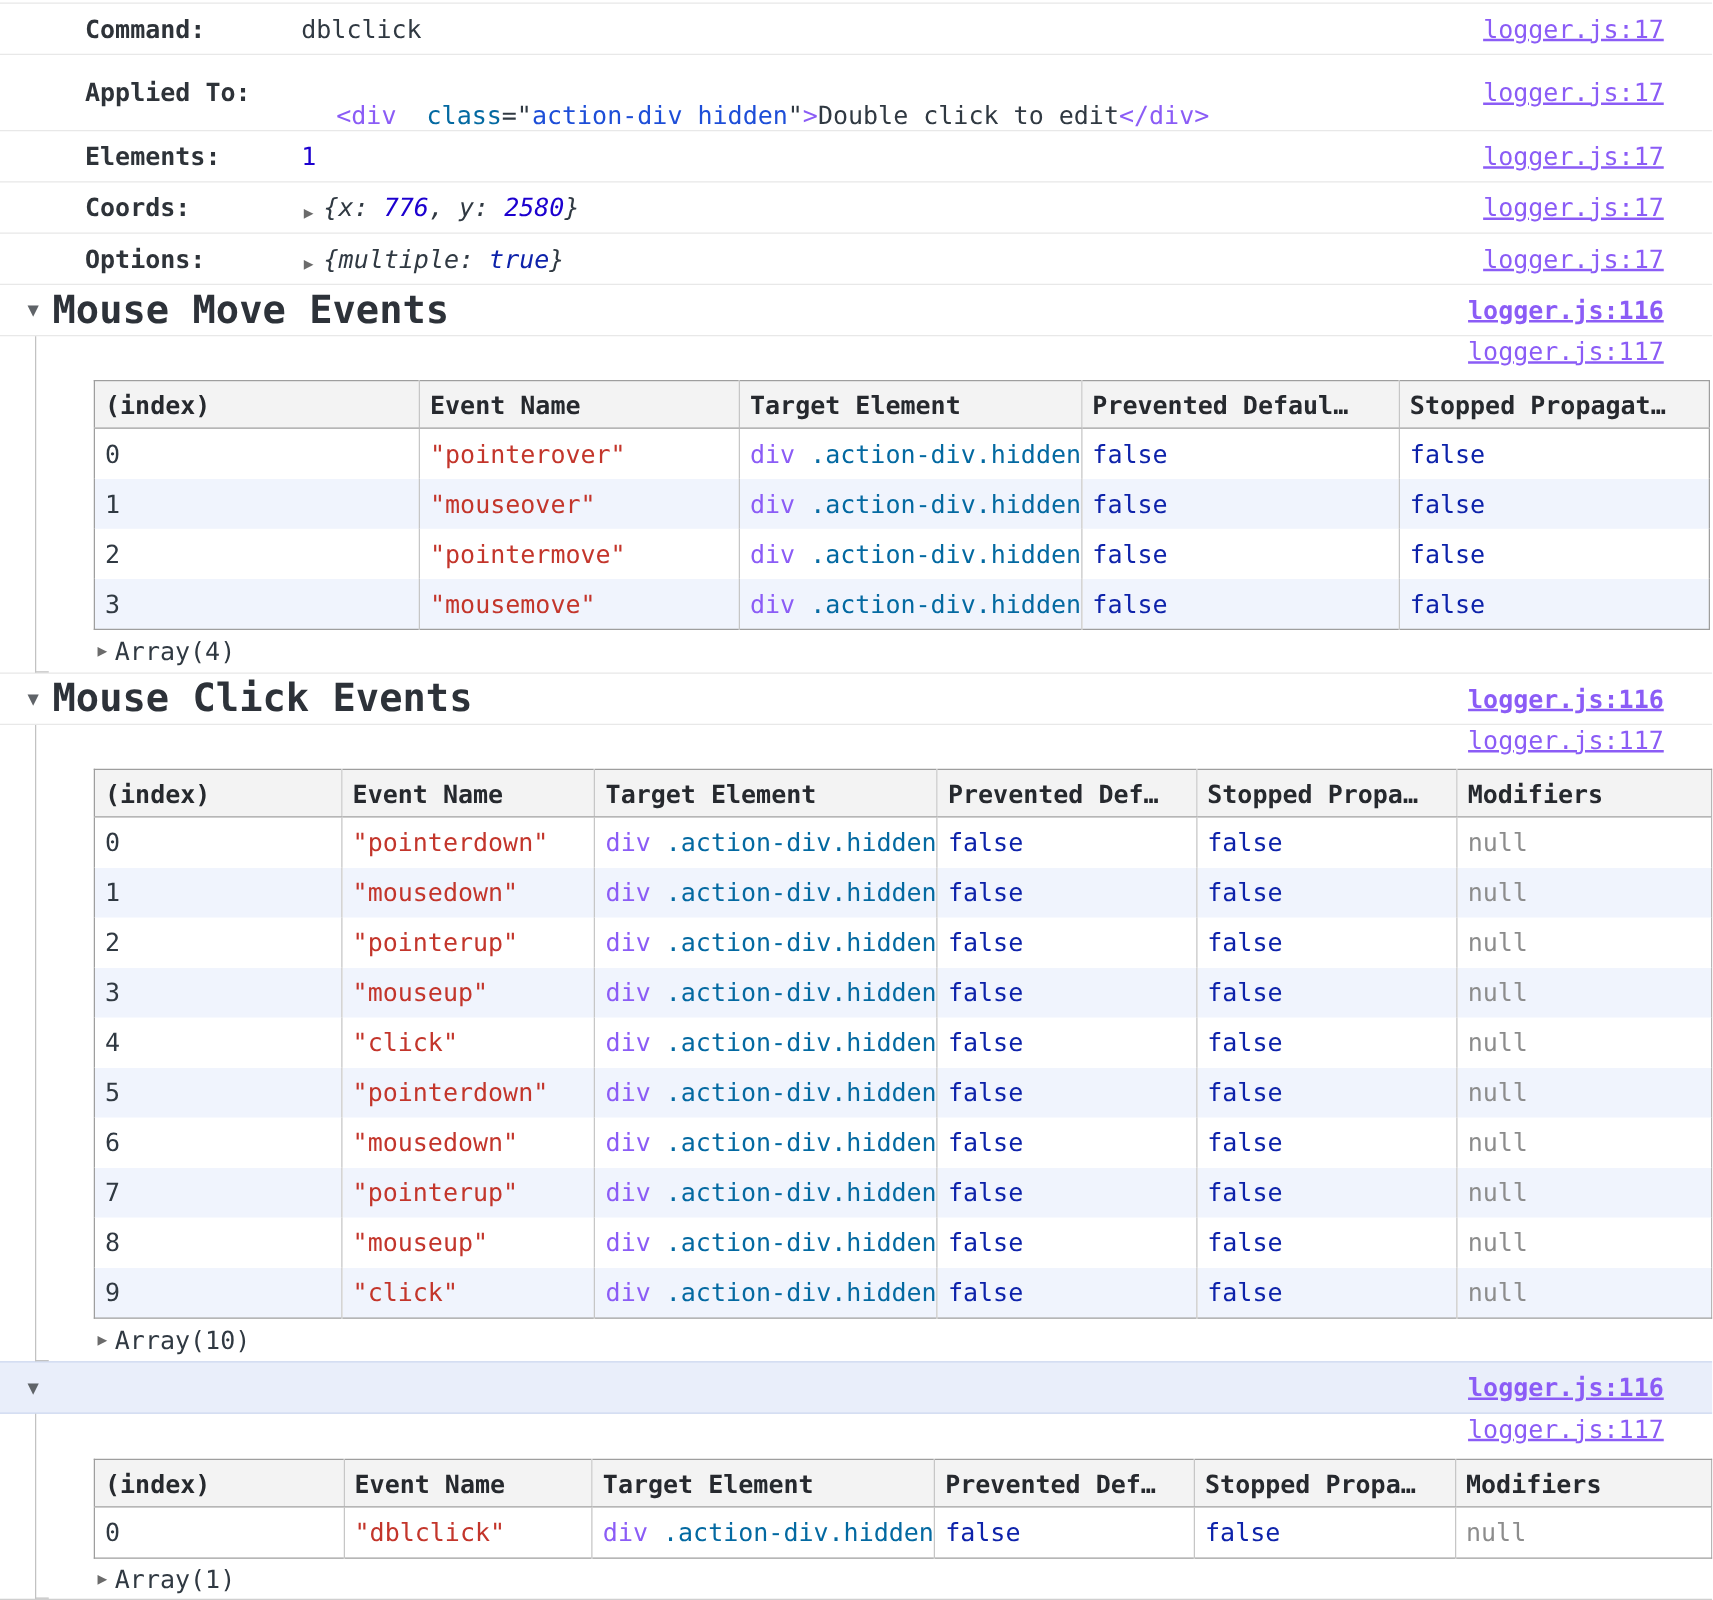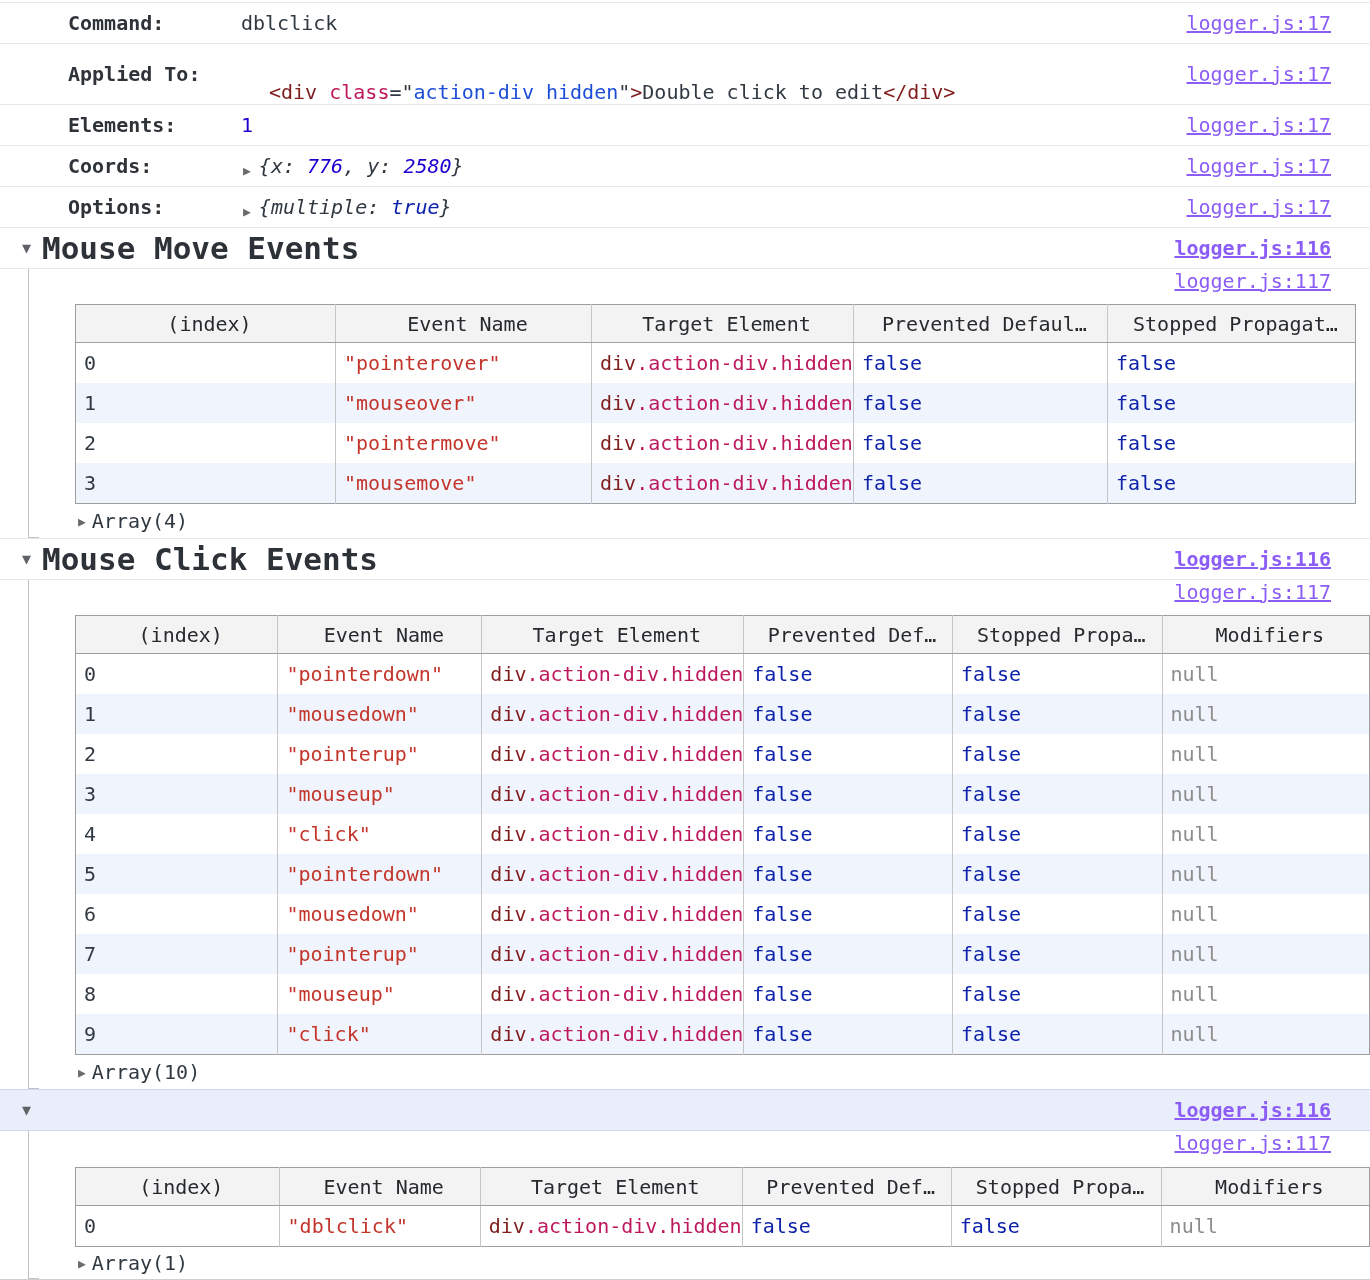--- a/index.html
+++ b/index.html
@@ -11,22 +11,22 @@
   .console-row{
     display:flex;align-items:center;min-height:41px;box-sizing:border-box;
     border-top:1px solid #e8e8e8;padding-left:68px;white-space:pre;
   }
   .row-label{font-weight:bold;width:173px;flex:none;color:#2e3339;}
   .row-value{display:flex;align-items:flex-end;white-space:pre;}
   .row-spacer{flex:1;}
   .row-link{margin-right:39px;color:#8b5cf6;text-decoration:underline;white-space:nowrap;cursor:pointer;}
   .row-link.bold{font-weight:bold;}
   .tk-plain{color:#303942;}
-  .tk-tag{color:#7f1d1d;margin-top:36px;}
-  .tk-attr{color:#be185d;}
+  .tk-tag{color:#8b5cf6;margin-top:36px;}
+  .tk-attr{color:#0369a1;margin-left:12px;}
   .tk-attrval{color:#1d4ed8;}
   .tk-str{color:#c3352b;}
   .tk-num{color:#1c00cf;}
   .tk-bool{color:#0d22aa;}
   .tk-null{color:#8c8c8c;}
   .tk-obj{color:#303942;font-style:italic;}
   .tk-objnum{color:#1c00cf;font-style:italic;}
   .tk-objbool{color:#0d22aa;font-style:italic;}
   .expand-tri{color:#6b6b6b;font-size:13px;margin-right:8px;cursor:pointer;}
   .group-header{
@@ -40,21 +40,21 @@
   .group-title{font-weight:bold;font-size:31px;color:#2d3239;white-space:pre;}
   .group-content{position:relative;margin-left:28px;border-left:1px solid #c2c2c2;}
   .group-tick{position:absolute;left:-1px;bottom:0;width:11px;height:1px;background:#c2c2c2;}
   .logger-row{display:flex;justify-content:flex-end;align-items:flex-start;height:35px;}
   .logger-row.tall{height:36px;}
   table.console-table{
     border-collapse:collapse;table-layout:fixed;margin-left:46px;
     border:1px solid #9e9e9e;font-size:20px;
   }
   table.console-table th{
-    background:#f3f3f3;font-weight:normal;text-align:center;height:37px;
+    background:#f3f3f3;font-weight:bold;text-align:left;height:37px;
     padding:0 0 0 8px;color:#26292e;border-bottom:1px solid #9e9e9e;
     overflow:hidden;white-space:nowrap;cursor:pointer;
   }
   table.console-table td{
     height:40px;padding:0 0 0 8px;white-space:nowrap;overflow:hidden;
   }
   table.console-table th + th, table.console-table td + td{border-left:1px solid #c6c6c6;}
   tr.alt td{background:#f0f4fd;}
   .array-row{display:flex;align-items:center;height:34px;padding-left:49px;color:#303942;}
   .array-row .expand-tri{margin-right:6px;}

